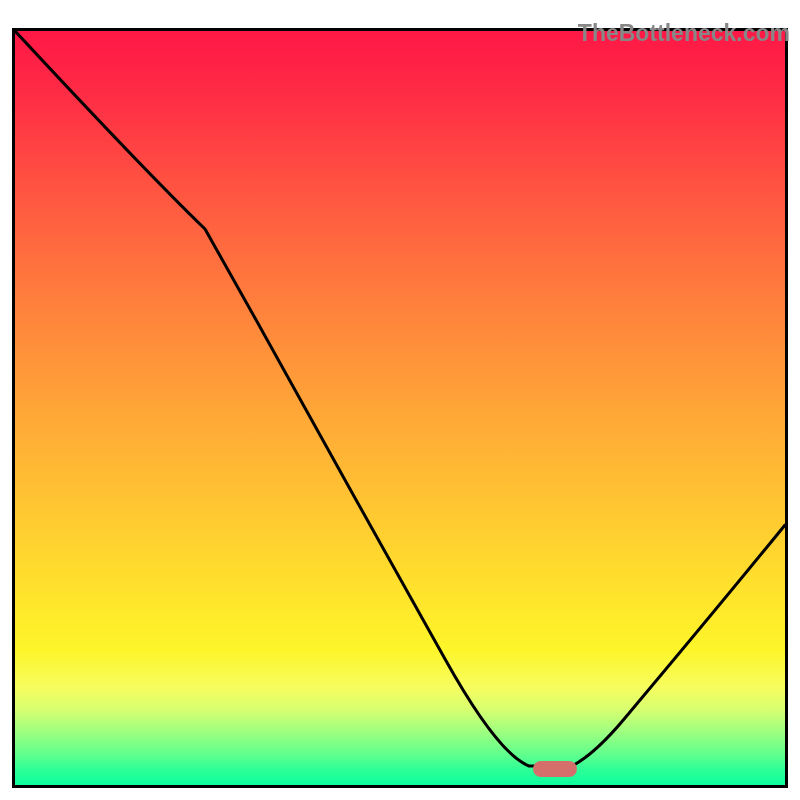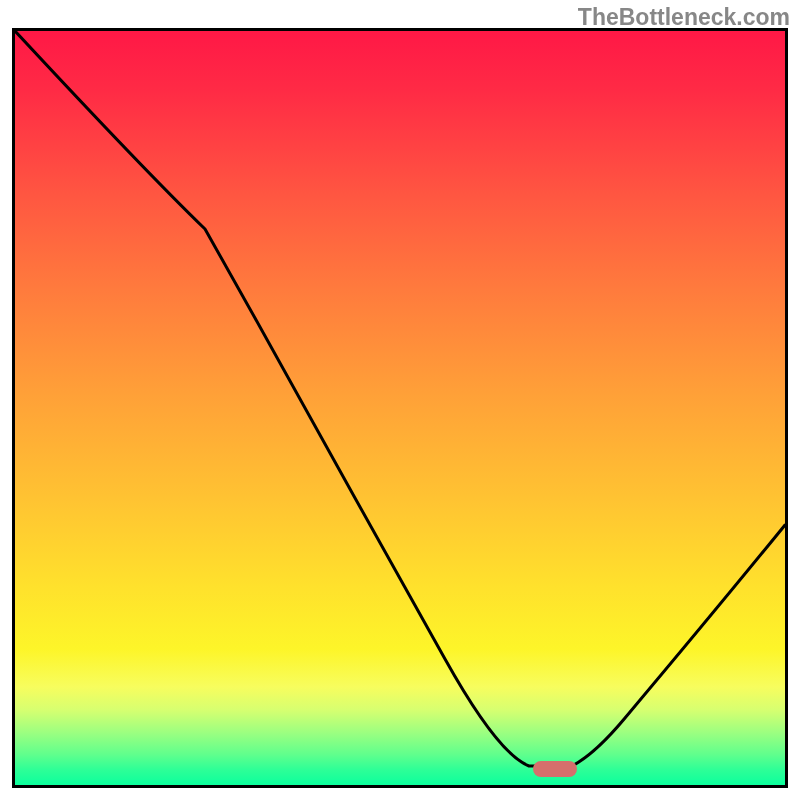--- a/index.html
+++ b/index.html
@@ -6,21 +6,21 @@
     margin: 0;
     padding: 0;
     width: 800px;
     height: 800px;
     background: #ffffff;
     position: relative;
     font-family: Arial, sans-serif;
   }
   .branding {
     position: absolute;
-    top: 4px;
+    top: 20px;
     right: 10px;
     font-size: 23px;
     font-weight: bold;
     color: #878787;
     z-index: 5;
   }
   .frame {
     position: absolute;
     left: 12px;
     top: 28px;

